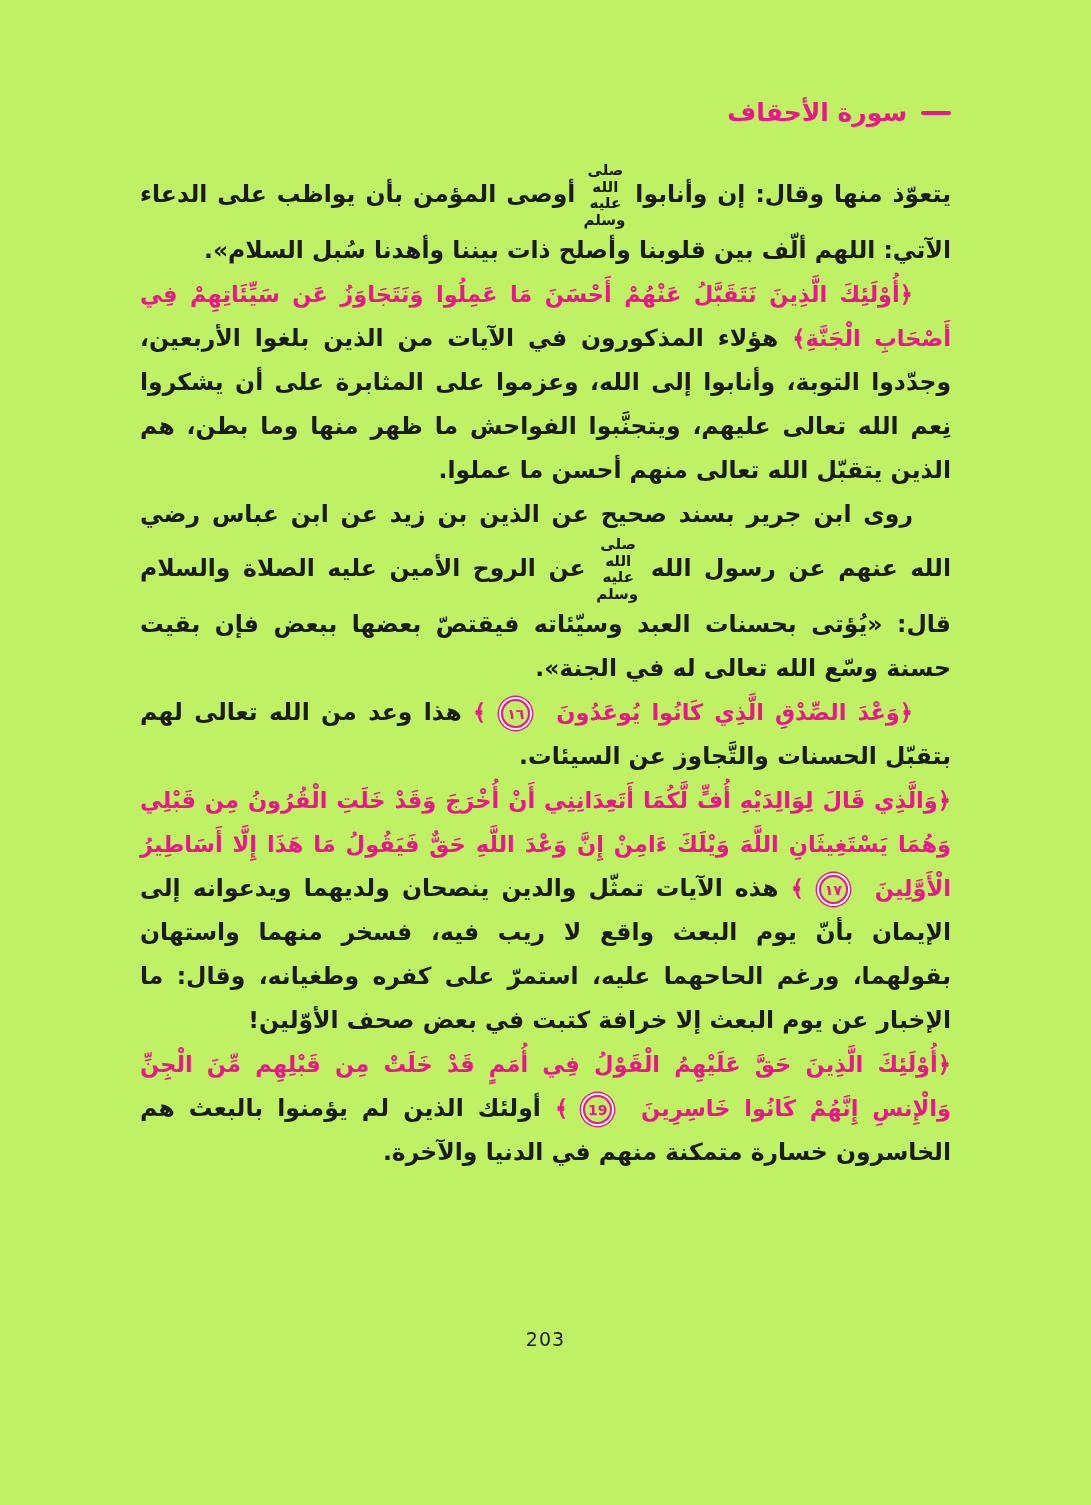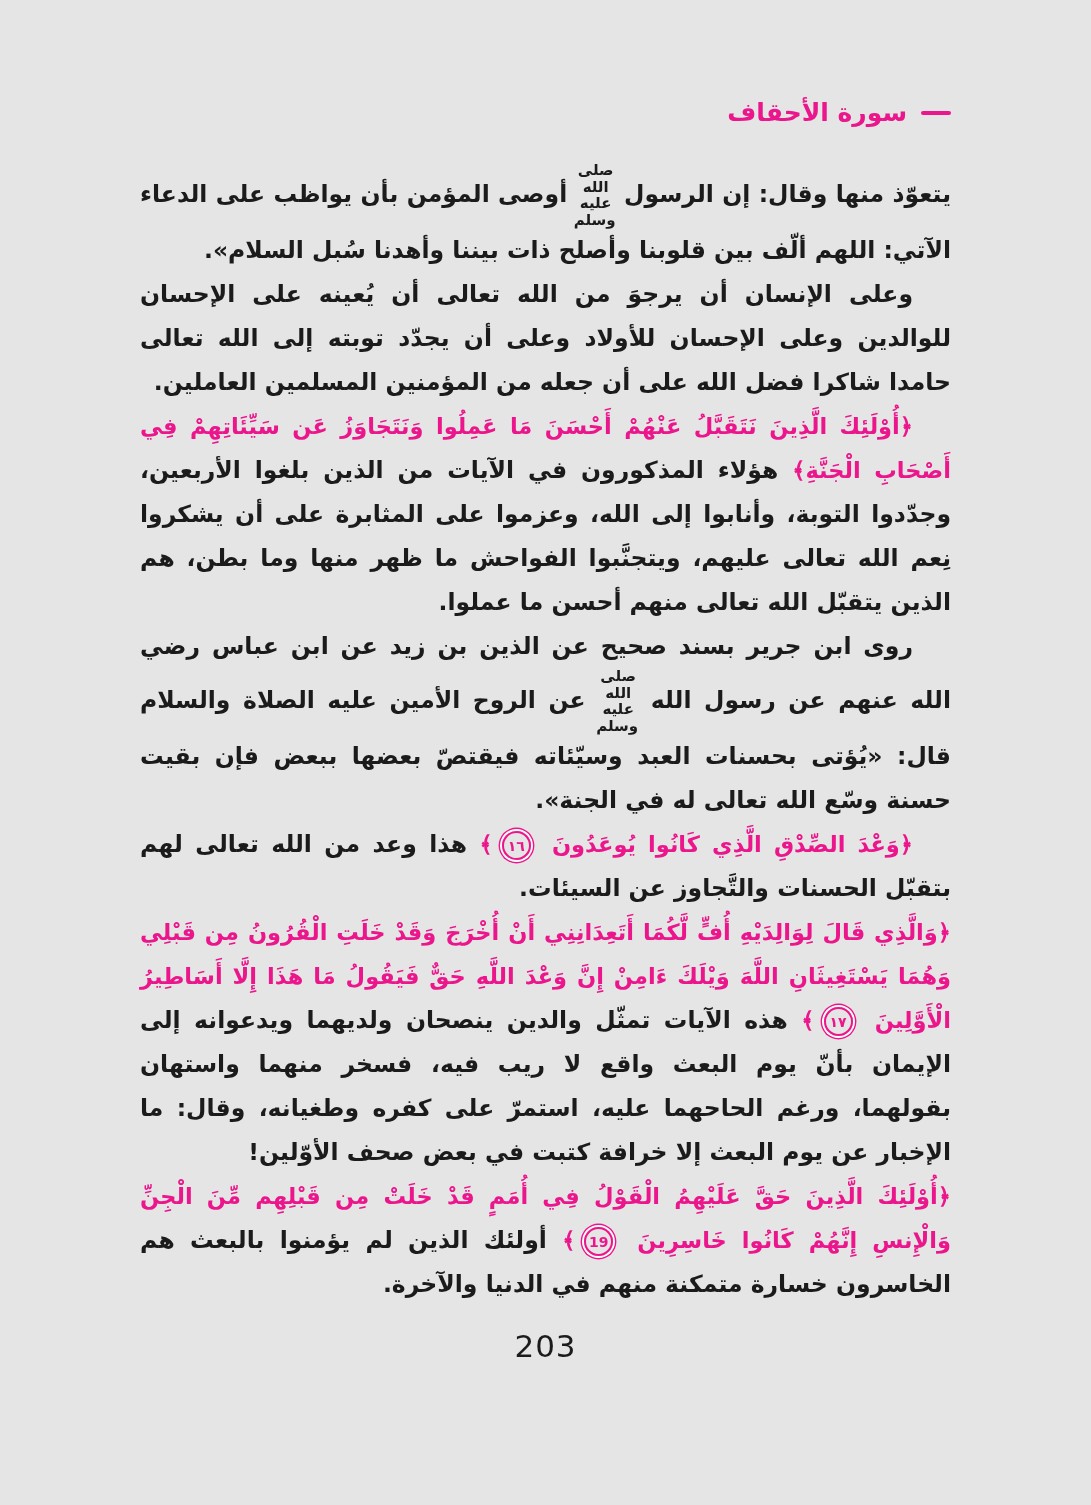--- a/index.html
+++ b/index.html
@@ -6,21 +6,21 @@
     --accent:#EC168C;
     --ink:#1b1b1b;
   }
   html,body{margin:0;padding:0;}
   body{
     width:1091px;height:1505px;background:#ffffff;
     font-family:"DejaVu Sans",sans-serif;
     -webkit-font-smoothing:antialiased;
   }
   .page{
-    position:relative;width:1091px;height:1505px;overflow:hidden;background:#e5e5e5;
+    position:relative;width:1091px;height:1505px;overflow:hidden;background:#bef264;
   }
   
   .surah-header{
     position:absolute;top:100px;right:140px;
     display:flex;direction:rtl;align-items:center;gap:14px;
   }
   .header-dash{
     display:inline-block;width:30px;height:4px;border-radius:2px;
     background:var(--accent);
   }
@@ -38,50 +38,49 @@
   .para.stretch-last{text-align-last:justify;}
   .verse{
     color:var(--accent);font-size:22.5px;font-weight:700;
   }
   .ayah{
     display:inline-flex;align-items:center;justify-content:center;
     width:29px;height:29px;min-width:29px;box-sizing:border-box;
     border:2px solid var(--accent);border-radius:50%;
     box-shadow:0 0 0 2px #ffffff,0 0 0 3.4px var(--accent);
     color:var(--accent);font-size:14px;font-weight:bold;line-height:1;
-    vertical-align:middle;margin:0 9px;text-indent:0;
+    vertical-align:middle;margin:0 15px;text-indent:0;
   }
   .saw{
     display:inline-block;width:40px;vertical-align:middle;
     font-size:15px;line-height:1.1;text-align:center;font-weight:bold;
     color:var(--ink);text-indent:0;white-space:normal;
   }
   
   .page-footer{
     position:absolute;top:1328px;left:0;width:100%;text-align:center;
   }
   .page-number{
-    color:var(--ink);font-size:31px;font-weight:400;letter-spacing:1px;
+    color:var(--ink);font-size:19px;font-weight:400;letter-spacing:1px;
   }
 </style>
 </head>
 <body>
 
 <div class="page">
 
   <header class="surah-header">
     <span class="header-dash"></span>
     <span class="surah-title">سورة الأحقاف</span>
   </header>
 
   <main class="content">
 
-    <p class="para"><span>يتعوّذ منها وقال: إن الرسول </span><span class="saw">صلى الله عليه وسلم</span><span> أوصى المؤمن بأن يواظب على الدعاء الآتي: اللهم ألّف بين قلوبنا وأصلح ذات بيننا وأهدنا سُبل السلام».</span></p>
+    <p class="para"><span>يتعوّذ منها وقال: إن وأنابوا </span><span class="saw">صلى الله عليه وسلم</span><span> أوصى المؤمن بأن يواظب على الدعاء الآتي: اللهم ألّف بين قلوبنا وأصلح ذات بيننا وأهدنا سُبل السلام».</span></p>
 
-    <p class="para indent"><span>وعلى الإنسان أن يرجوَ من الله تعالى أن يُعينه على الإحسان للوالدين وعلى الإحسان للأولاد وعلى أن يجدّد توبته إلى الله تعالى حامدا شاكرا فضل الله على أن جعله من المؤمنين المسلمين العاملين.</span></p>
 
 
     <p class="para indent"><span class="verse">﴿أُوْلَئِكَ الَّذِينَ نَتَقَبَّلُ عَنْهُمْ أَحْسَنَ مَا عَمِلُوا وَنَتَجَاوَزُ عَن سَيِّئَاتِهِمْ فِي أَصْحَابِ الْجَنَّةِ﴾</span><span> هؤلاء المذكورون في الآيات من الذين بلغوا الأربعين، وجدّدوا التوبة، وأنابوا إلى الله، وعزموا على المثابرة على أن يشكروا نِعم الله تعالى عليهم، ويتجنَّبوا الفواحش ما ظهر منها وما بطن، هم الذين يتقبّل الله تعالى منهم أحسن ما عملوا.</span></p>
 
     <p class="para indent"><span>روى ابن جرير بسند صحيح عن الذين بن زيد عن ابن عباس رضي الله عنهم عن رسول الله </span><span class="saw">صلى الله عليه وسلم</span><span> عن الروح الأمين عليه الصلاة والسلام قال: «يُؤتى بحسنات العبد وسيّئاته فيقتصّ بعضها ببعض فإن بقيت حسنة وسّع الله تعالى له في الجنة».</span></p>
 
     <p class="para indent"><span class="verse">﴿وَعْدَ الصِّدْقِ الَّذِي كَانُوا يُوعَدُونَ </span><span class="ayah">١٦</span><span class="verse">﴾</span><span> هذا وعد من الله تعالى لهم بتقبّل الحسنات والتَّجاوز عن السيئات.</span></p>
 
     <p class="para"><span class="verse">﴿وَالَّذِي قَالَ لِوَالِدَيْهِ أُفٍّ لَّكُمَا أَتَعِدَانِنِي أَنْ أُخْرَجَ وَقَدْ خَلَتِ الْقُرُونُ مِن قَبْلِي وَهُمَا يَسْتَغِيثَانِ اللَّهَ وَيْلَكَ ءَامِنْ إِنَّ وَعْدَ اللَّهِ حَقٌّ فَيَقُولُ مَا هَذَا إِلَّا أَسَاطِيرُ الْأَوَّلِينَ </span><span class="ayah">١٧</span><span class="verse">﴾</span><span> هذه الآيات تمثّل والدين ينصحان ولديهما ويدعوانه إلى الإيمان بأنّ يوم البعث واقع لا ريب فيه، فسخر منهما واستهان بقولهما، ورغم الحاحهما عليه، استمرّ على كفره وطغيانه، وقال: ما الإخبار عن يوم البعث إلا خرافة كتبت في بعض صحف الأوّلين!</span></p>
 

